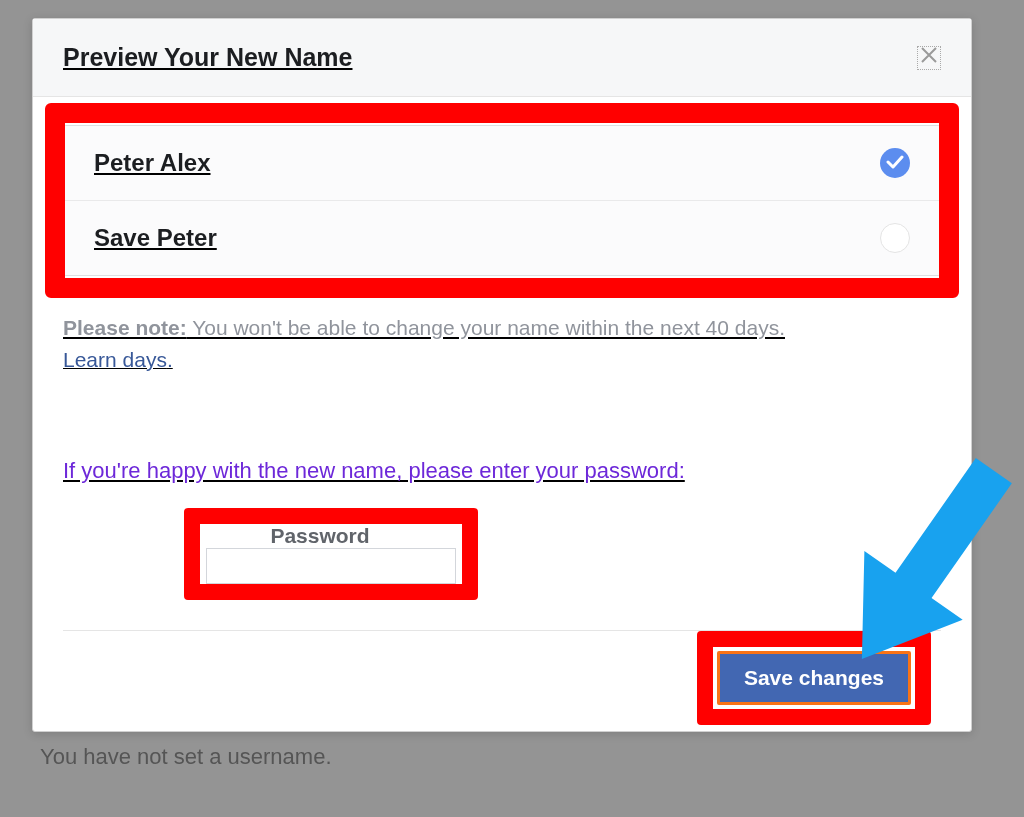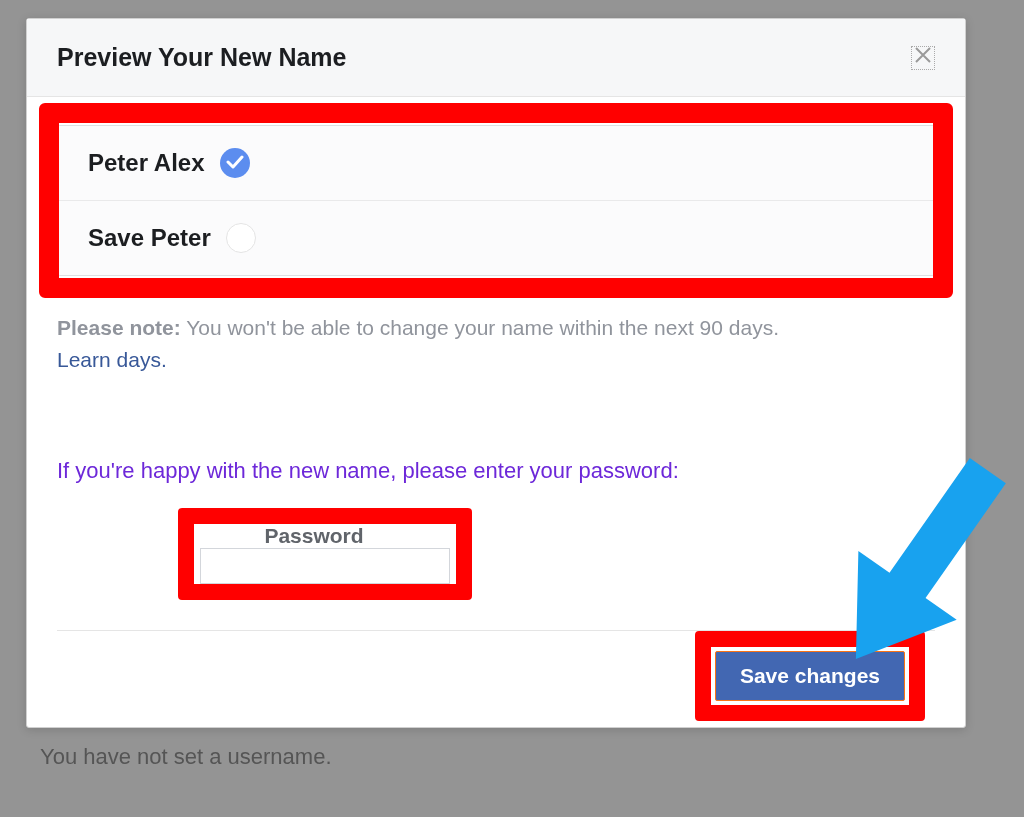--- a/index.html
+++ b/index.html
@@ -18,27 +18,28 @@
     }
     .bg-text {
       position: absolute;
       left: 40px;
       top: 744px;
       font-size: 22px;
       color: #555;
     }
     .modal {
       position: absolute;
-      left: 26px;
+      left: 32px;
       top: 18px;
       width: 940px;
       background: #fff;
       border: 1px solid #d0d0d0;
       border-radius: 3px;
       box-shadow: 0 2px 10px rgba(0,0,0,0.15);
+      text-decoration: underline;
     }
     .modal-header {
       background: #f6f7f8;
       border-bottom: 1px solid #e5e5e5;
       padding: 24px 30px;
       display: flex;
       justify-content: space-between;
       align-items: center;
     }
     .modal-title {
@@ -83,21 +84,21 @@
       z-index: 5;
     }
     .options-list {
       border: 1px solid #dddfe2;
       border-radius: 3px;
       margin-bottom: 38px;
       overflow: hidden;
     }
     .option-item {
       display: flex;
-      justify-content: flex-start;
+      justify-content: space-between;
       align-items: center;
       padding: 22px 30px;
       background: #fbfbfc;
       cursor: pointer;
       gap: 15px;
     }
     .option-item + .option-item {
       border-top: 1px solid #e9e9ea;
     }
     .option-label {
@@ -199,21 +200,21 @@
       padding: 10px 22px;
       cursor: pointer;
       border-radius: 2px;
     }
     .btn-save-wrapper {
       position: relative;
       display: inline-block;
     }
     .btn-save {
       background: #4267b2;
-      border: 1px solid #f97316;
+      border: 3px solid #f97316;
       color: #fff;
       font-size: 21px;
       font-weight: 700;
       padding: 12px 24px;
       cursor: pointer;
       border-radius: 2px;
       position: relative;
       z-index: 2;
     }
     .red-highlight-save {
@@ -267,21 +268,21 @@
           </span>
         </div>
         <div class="option-item">
           <span class="option-label">Save Peter</span>
           <span class="radio-indicator radio-unselected"></span>
         </div>
       </div>
     </div>
 
     <div class="note-text">
-      <strong>Please note:</strong><span> You won't be able to change your name within the next 90 days. </span>
+      <strong>Please note:</strong><span> You won't be able to change your name within the next 40 days. </span>
     </div>
     <span class="learn-more"><span>Learn days</span>.</span>
 
     <div class="prompt-text">If you're happy with the new name, please enter your password:</div>
 
     <div class="password-row-wrapper">
       <div class="red-highlight-pw"></div>
       <div class="password-row">
         <span class="password-label">Password</span>
         <input type="password" class="password-input" style="">

